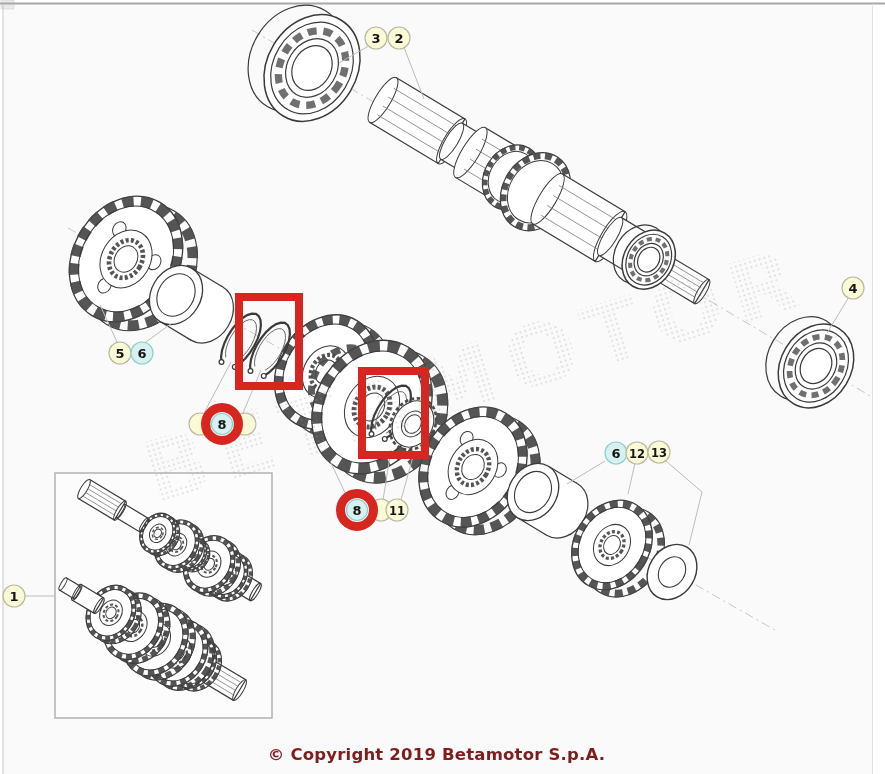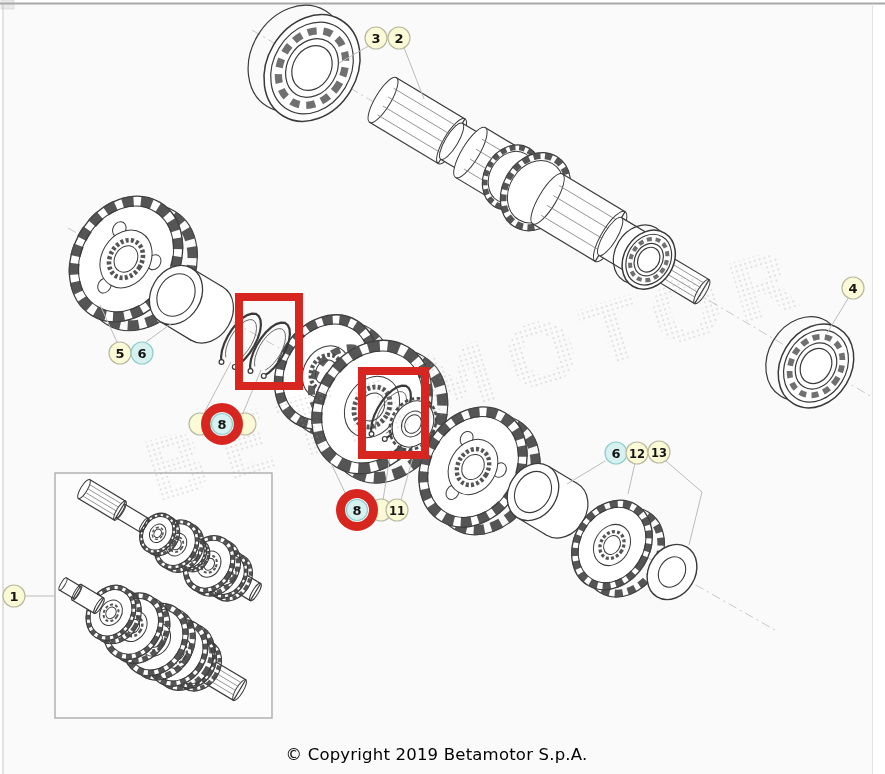--- a/index.html
+++ b/index.html
@@ -3,21 +3,21 @@
 <meta charset="utf-8">
 <style>
   html,body{margin:0;padding:0;}
   body{
     width:885px;height:774px;overflow:hidden;background:#ffffff;
     font-family:"DejaVu Sans","Liberation Sans",sans-serif;position:relative;
   }
   #stage{position:absolute;left:0;top:0;width:885px;height:774px;}
   #copyright{
     position:absolute;left:0;top:745px;width:873px;text-align:center;
-    font-size:16.5px;font-weight:normal;color:#000000;letter-spacing:.2px;
+    font-size:16.5px;font-weight:bold;color:#7f1d1d;letter-spacing:.2px;
   }
 </style>
 </head>
 <body>
 
 <svg id="stage" width="885" height="774" viewBox="0 0 885 774">
     <g>
       <rect x="3" y="4" width="869" height="770" fill="#fafafa"></rect>
       <rect x="1" y="0" width="13" height="9" fill="#e9e9e9" stroke="#cfcfcf" stroke-width="0.5"></rect>
     </g>

